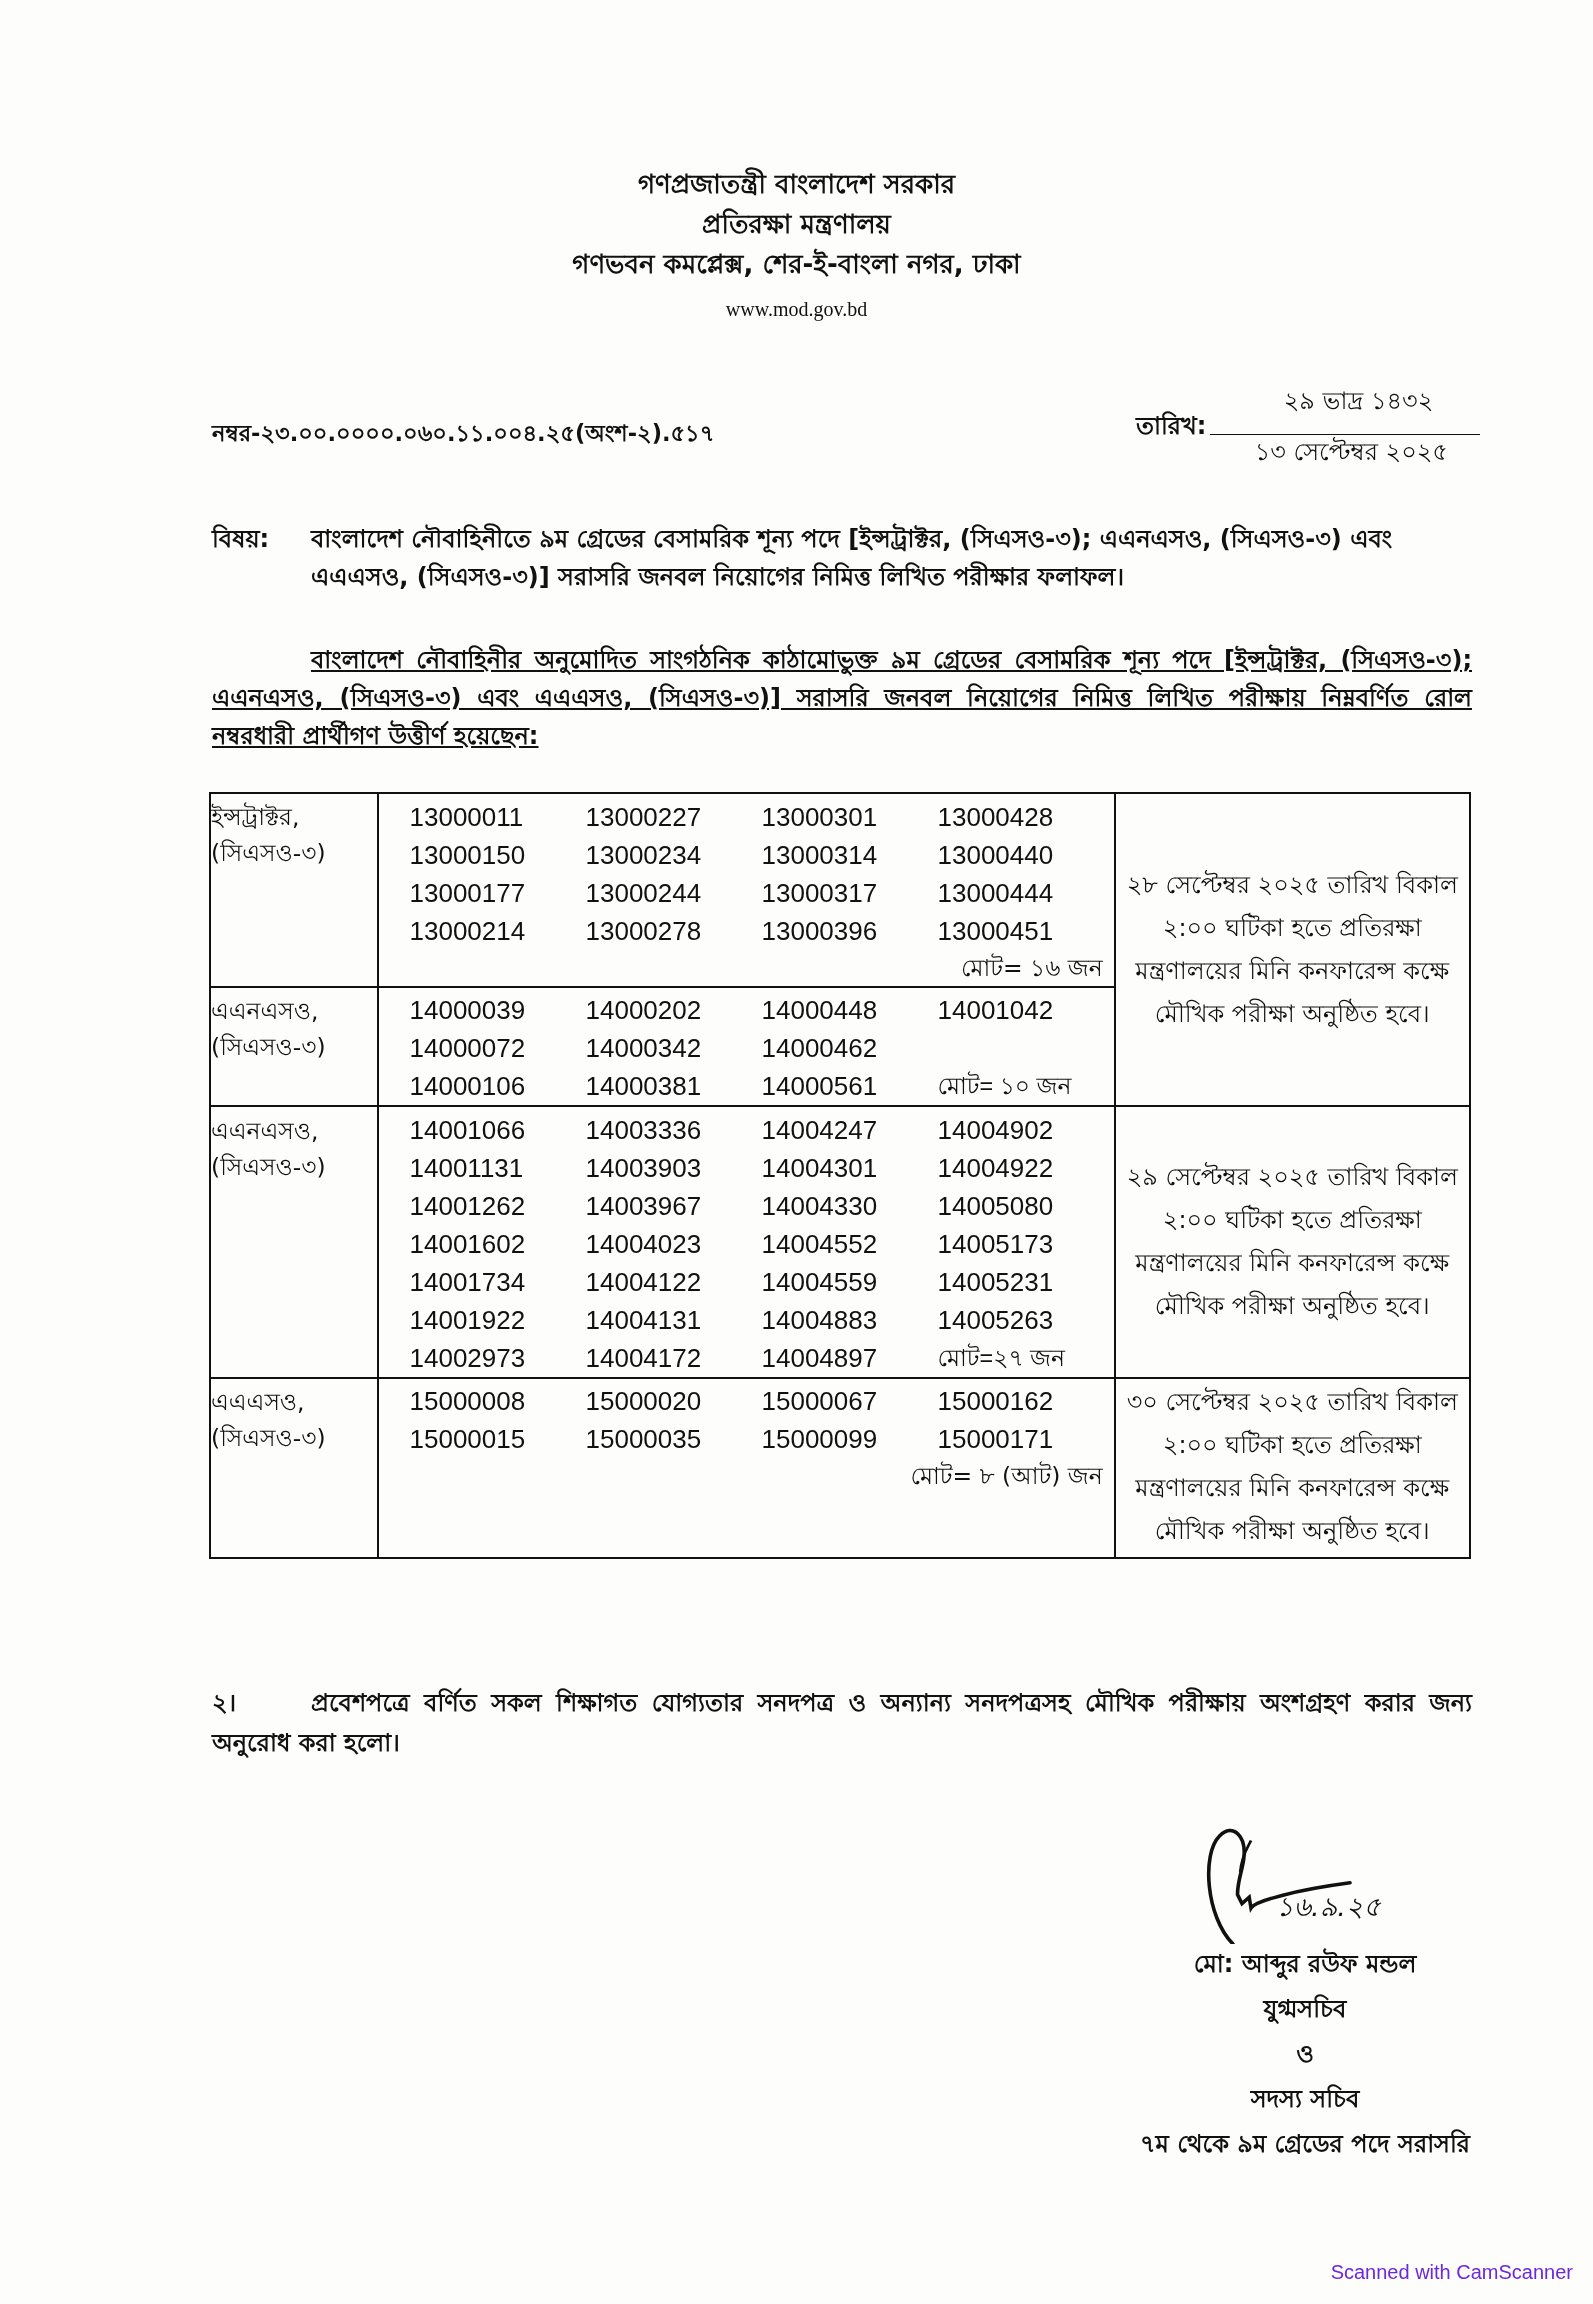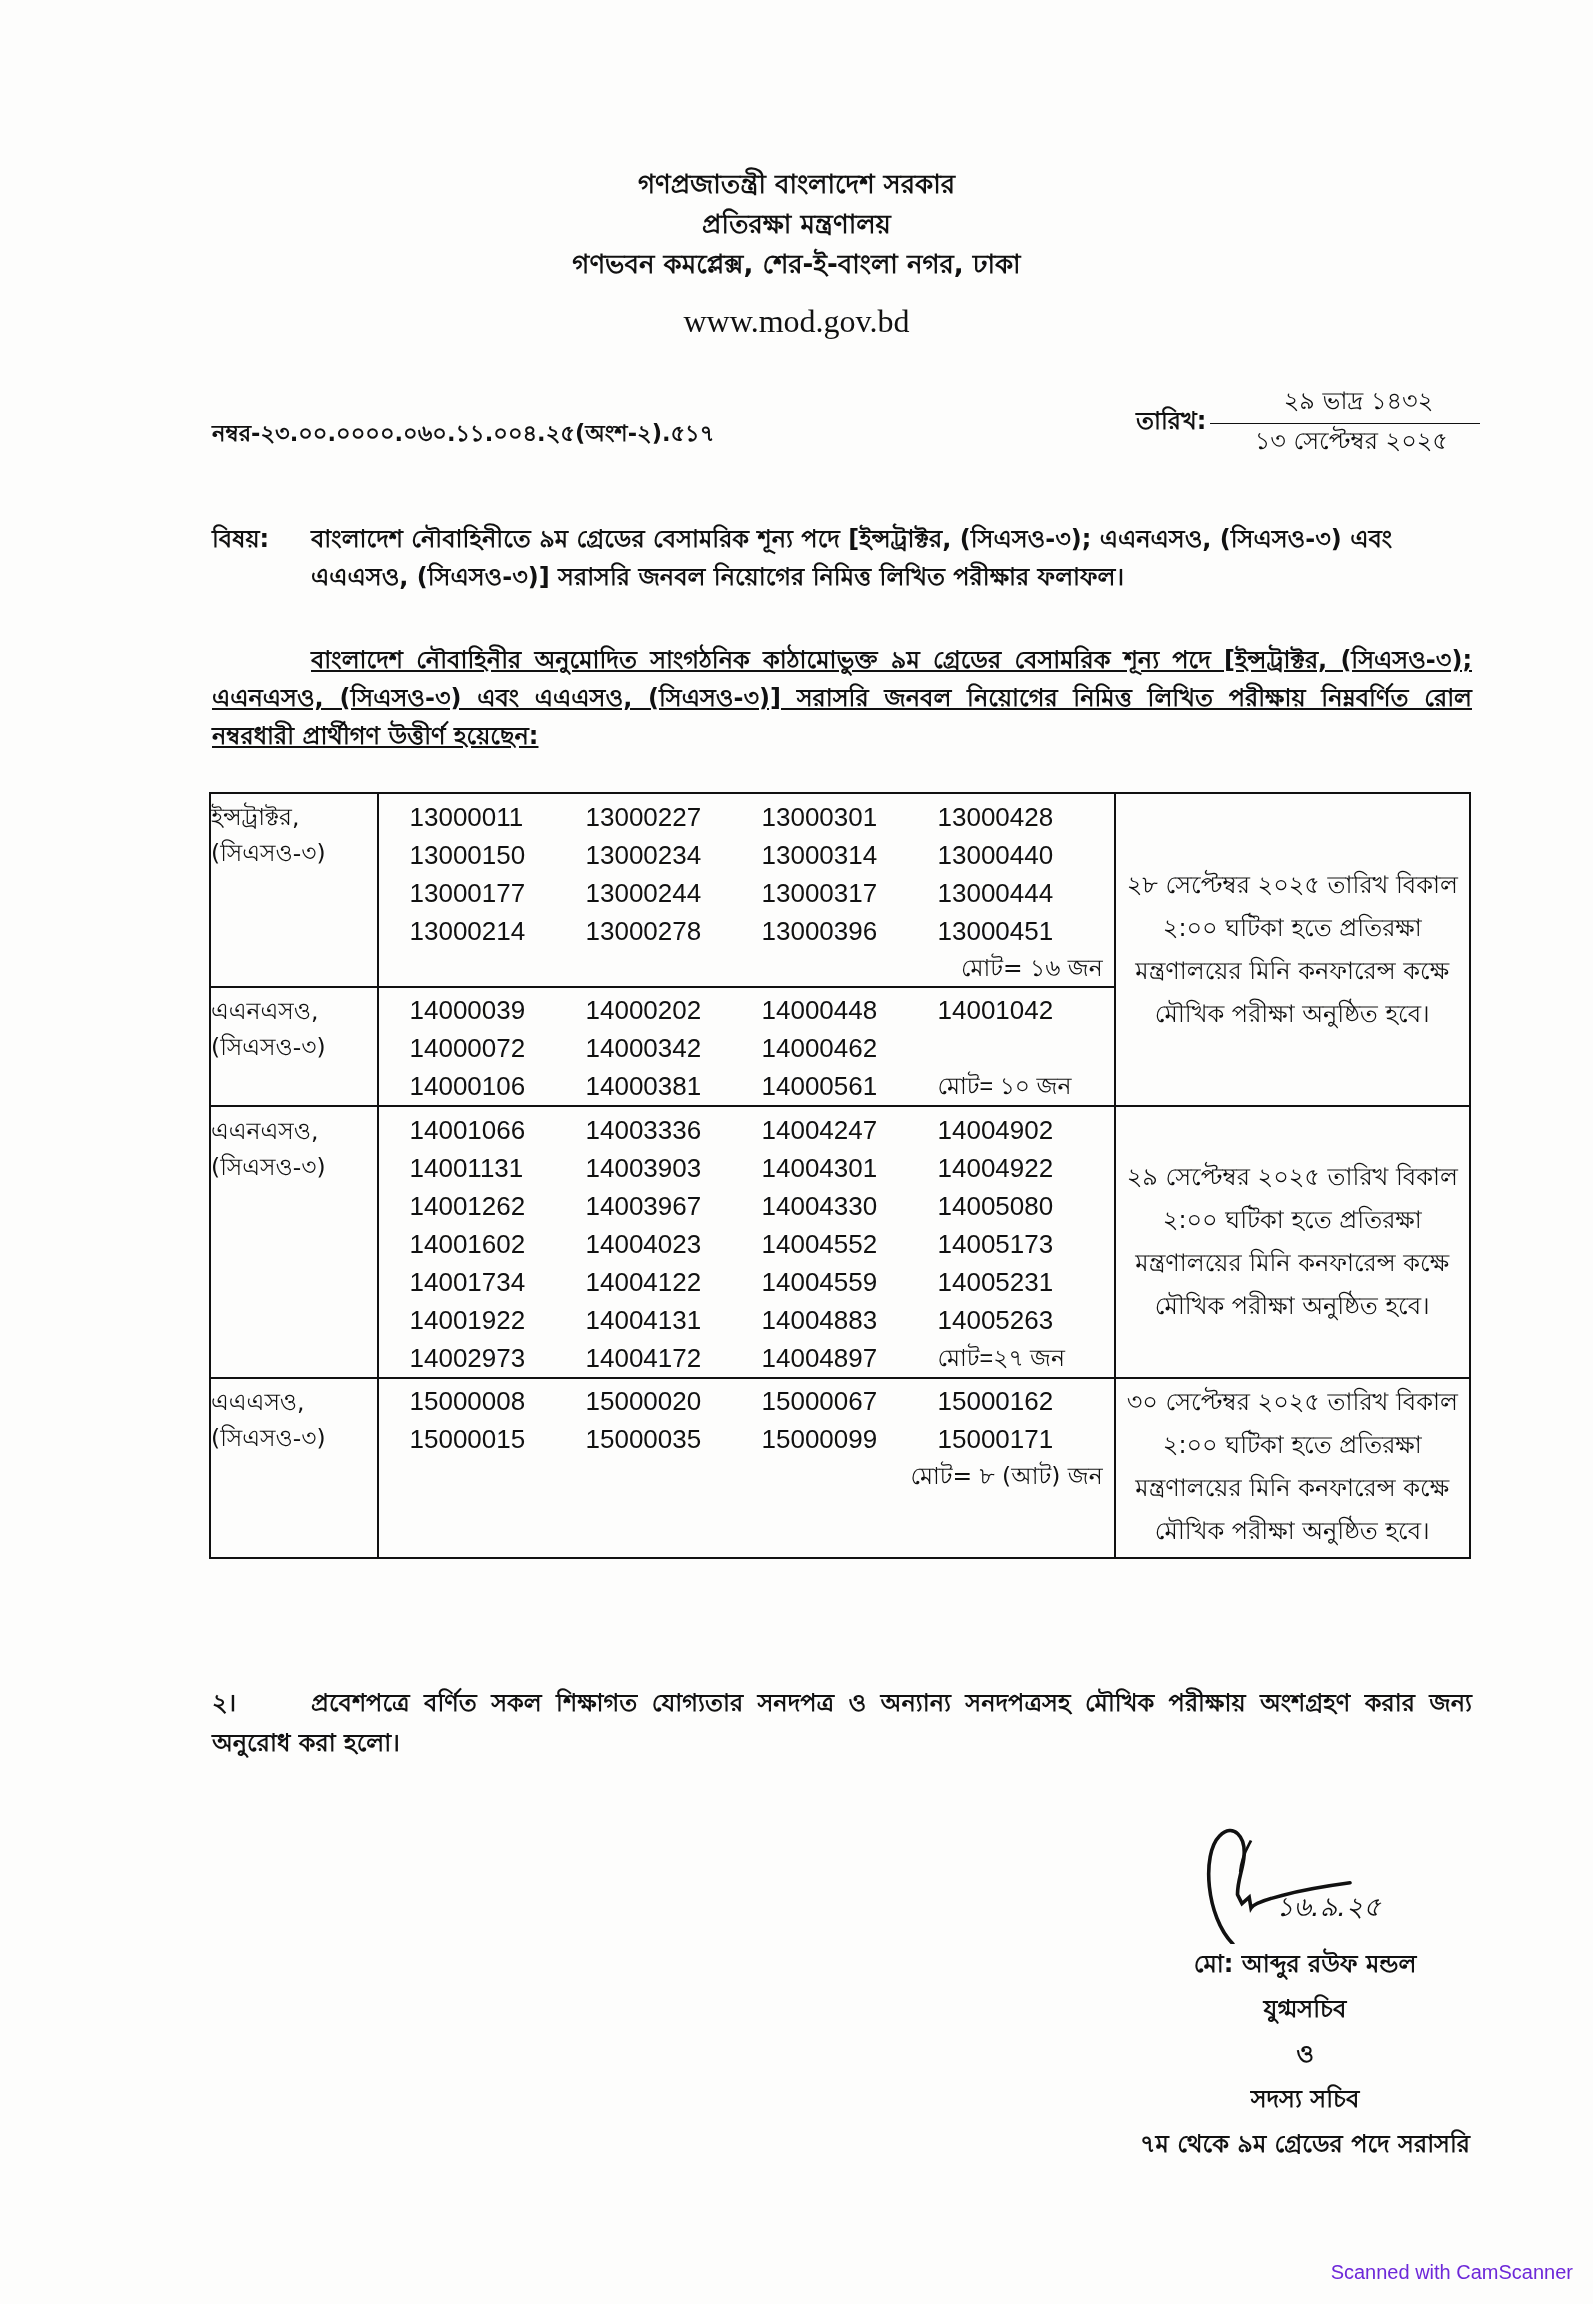--- a/index.html
+++ b/index.html
@@ -2,27 +2,27 @@
 <html style="font-size:14.4px"><head>
   <meta charset="utf-8">
   <style>
     html, body { margin:0; padding:0; }
     body {
       width:1593px; height:2304px; background:#fdfdfc; position:relative; overflow:hidden;
       font-family:"DejaVu Sans", "Liberation Sans", sans-serif; color:#111;
     }
     .letterhead { position:absolute; top:164px; left:0; width:1593px; text-align:center; }
     .letterhead .line { font-size:26px; line-height:40px; font-weight:bold; }
-    .letterhead .web { font-family:"Liberation Serif", serif; font-size:32px; font-weight:normal; line-height:47px; margin-top:14px; }
+    .letterhead .web { font-family:"Liberation Serif", serif; font-size:20px; font-weight:normal; line-height:47px; margin-top:2px; }
 
     .memo-no { position:absolute; left:212px; top:416px; font-size:22.5px; font-weight:bold; }
     .date-block { position:absolute; left:1136px; top:385px; display:flex; align-items:center; }
     .date-label { font-size:24px; font-weight:bold; margin-right:3.6px; }
     .date-frac { display:flex; flex-direction:column; align-items:center; }
-    .date-frac .top { font-size:24px; line-height:32px; border-bottom:1.8px solid #111; padding:0 9px 6px 36px; width:225px; text-align:center; }
+    .date-frac .top { font-size:24px; line-height:32px; border-bottom:1.8px solid #111; padding:0 9px 17px 36px; width:225px; text-align:center; }
     .date-frac .bottom { font-size:24px; line-height:34px; padding-left:12.6px; }
 
     .subject { position:absolute; left:212px; top:520px; width:1260px; display:flex; font-size:24px; line-height:38px; font-weight:bold; }
     .subject .label { width:99px; flex:none; }
     .subject .text { flex:1; }
 
     .para1 { position:absolute; left:212px; top:641px; width:1260px; font-size:24px; line-height:38px; font-weight:bold; text-indent:99px; text-align:justify;text-decoration:underline; }
 
     table.results { position:absolute; left:209px; top:792px; width:1262px; border-collapse:collapse; }
     table.results td { border:2.3px solid #111; vertical-align:top; padding:0; }

